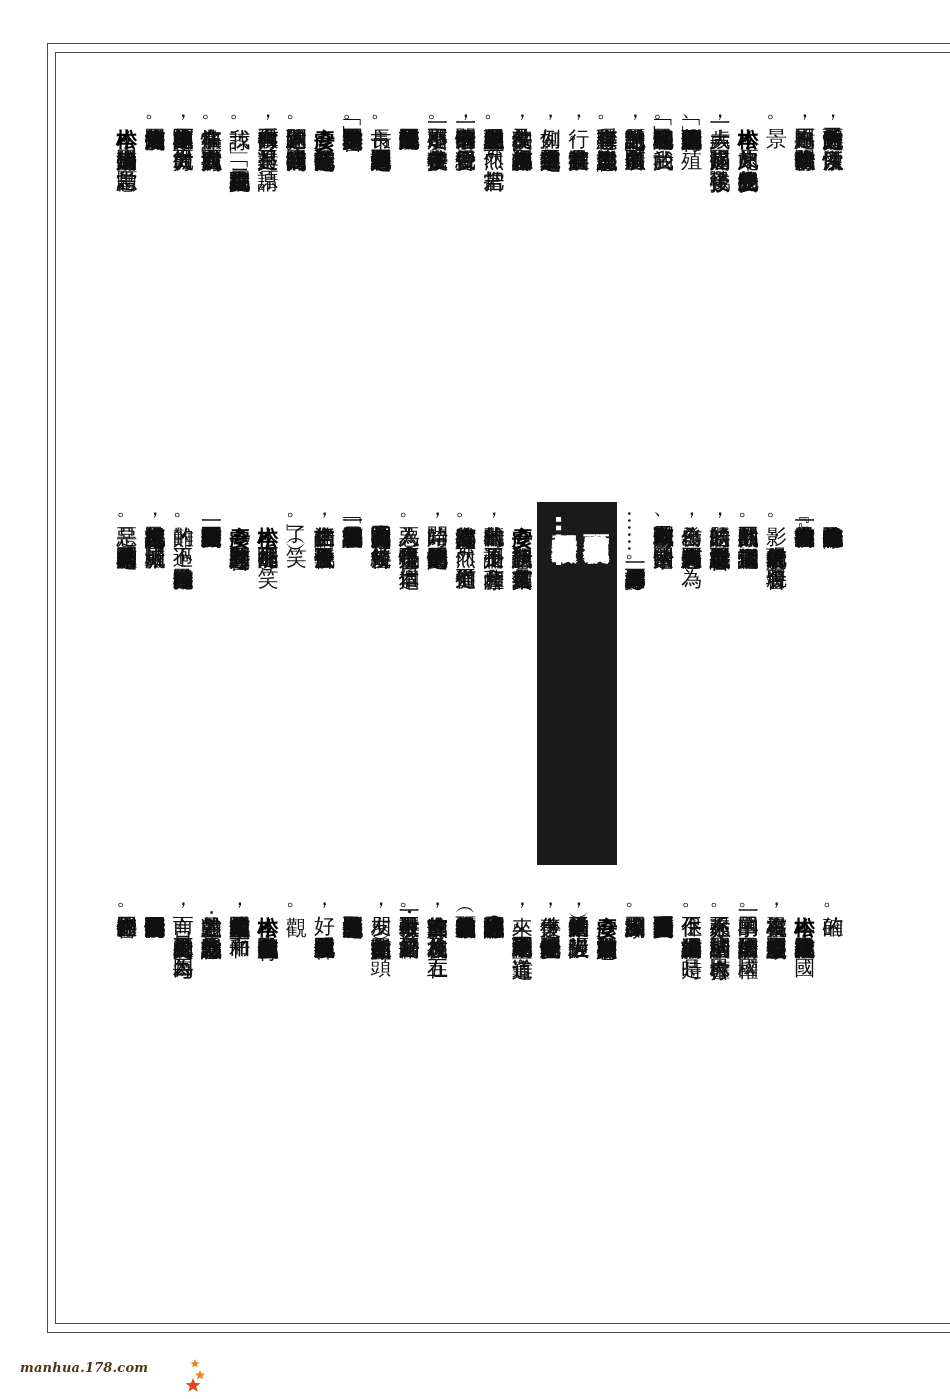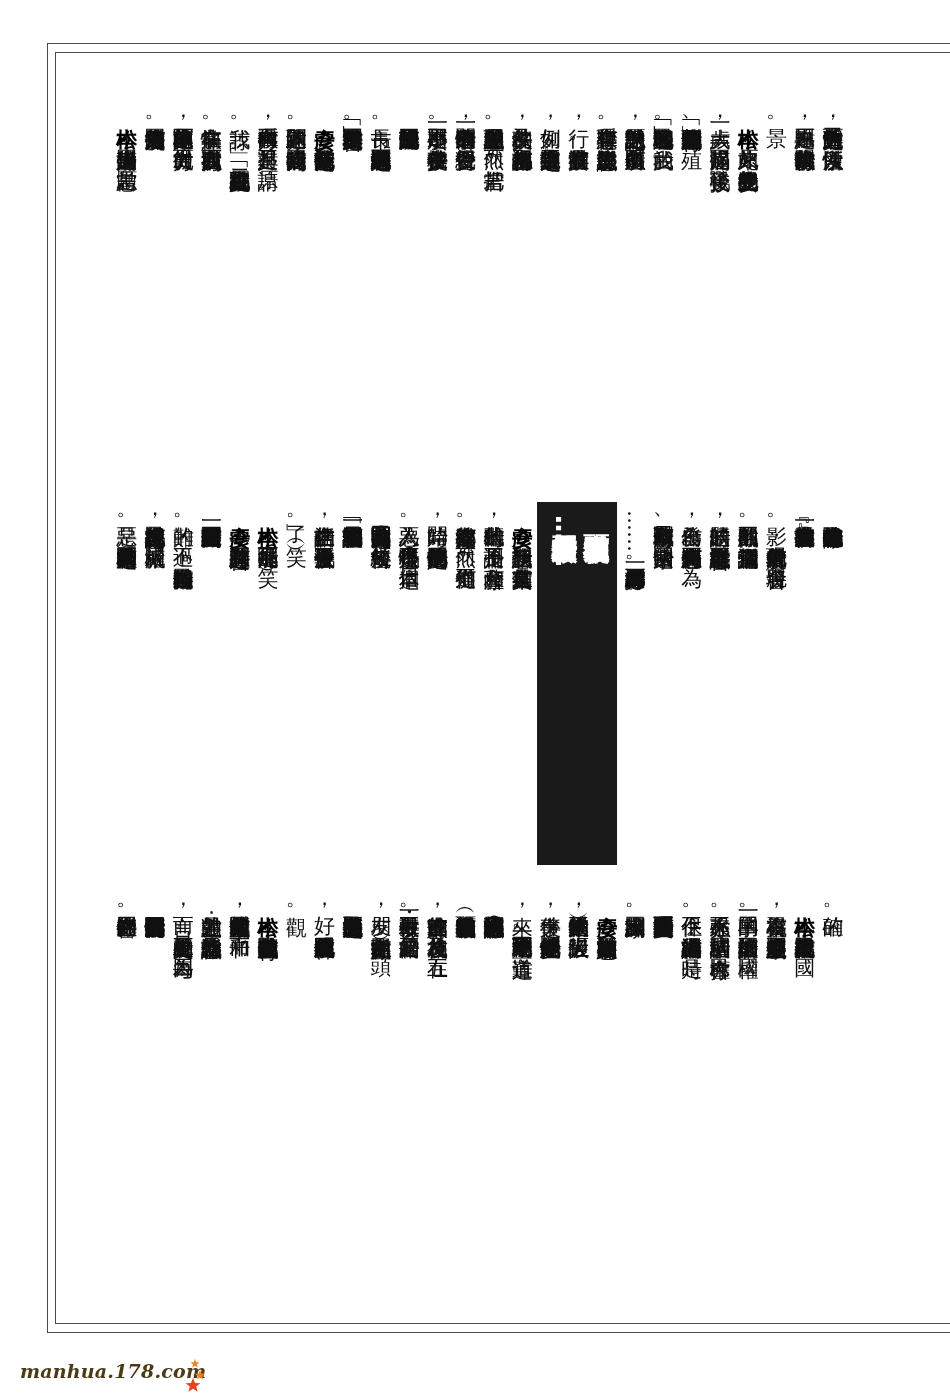--- a/index.html
+++ b/index.html
@@ -40,21 +40,21 @@
       padding-top: 13px; padding-right: 4px;
     }
     .heading-line {
       width: 32px; font-size: 26px; line-height: 32px;
       font-family: "DejaVu Sans", sans-serif; font-weight: 900;
       color: #ffffff; white-space: nowrap;
     }
     .watermark {
       position: absolute; left: 20px; top: 1360px;
       font-family: "DejaVu Serif", serif; font-weight: bold; font-style: italic;
-      font-size: 19px; color: #4b3a17; letter-spacing: 0.2px;
+      font-size: 13px; color: #4b3a17; letter-spacing: 0.2px;
     }
     .stars { position: absolute; left: 182px; top: 1358px; width: 24px; height: 40px; }
   </style>
 </head>
 <body>
 
 <div class="frame outer"></div>
 <div class="frame inner"></div>
 
 <div class="tier t0">

